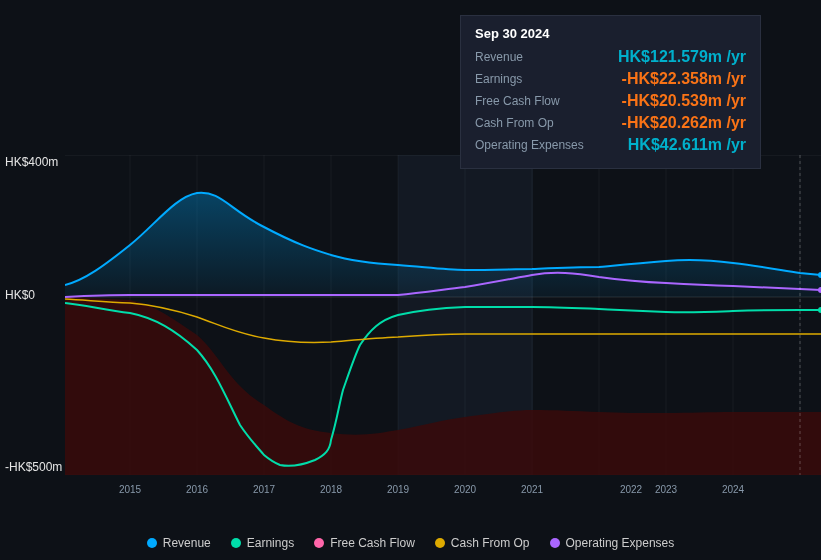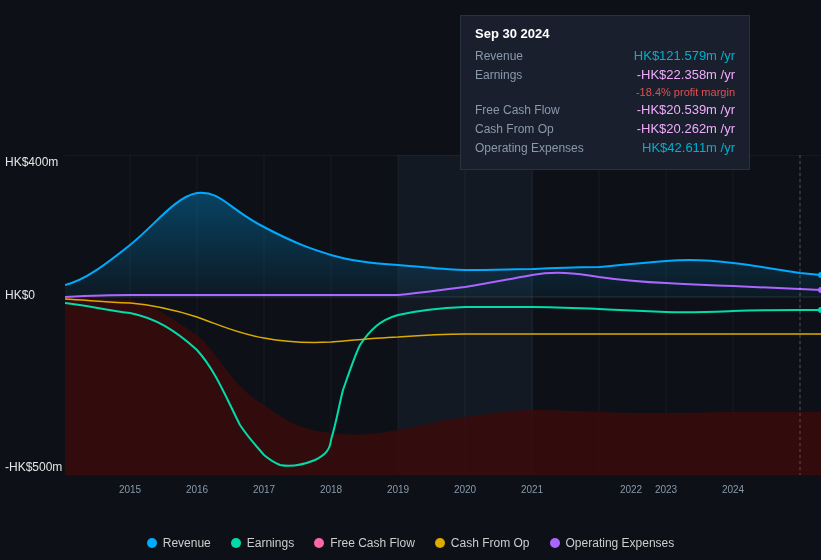--- a/index.html
+++ b/index.html
@@ -44,27 +44,27 @@
       margin-bottom: 4px;
     }
 
     .tooltip-label {
       color: #8899aa;
       font-size: 12px;
       min-width: 120px;
     }
 
     .tooltip-value {
-      font-size: 13px;
-      font-weight: normal;
+      font-size: 16px;
+      font-weight: bold;
       padding-left: 23px;
     }
 
     .tooltip-value.cyan { color: #00b0cc; }
-    .tooltip-value.red { color: #f0abfc; }
+    .tooltip-value.red { color: #f97316; }
 
     .tooltip-subrow {
       display: flex;
       justify-content: flex-end;
       margin-bottom: 4px;
     }
 
     .tooltip-subvalue {
       color: #e05050;
       font-size: 11px;
@@ -124,23 +124,20 @@
 
   <div class="tooltip-box">
     <div class="tooltip-date">Sep 30 2024</div>
     <div class="tooltip-row">
       <span class="tooltip-label">Revenue</span>
       <span class="tooltip-value cyan">HK$121.579m /yr</span>
     </div>
     <div class="tooltip-row">
       <span class="tooltip-label">Earnings</span>
       <span class="tooltip-value red">-HK$22.358m /yr</span>
-    </div>
-    <div class="tooltip-subrow">
-      <span class="tooltip-subvalue">-18.4% profit margin</span>
     </div>
     <div class="tooltip-row">
       <span class="tooltip-label">Free Cash Flow</span>
       <span class="tooltip-value red">-HK$20.539m /yr</span>
     </div>
     <div class="tooltip-row">
       <span class="tooltip-label">Cash From Op</span>
       <span class="tooltip-value red">-HK$20.262m /yr</span>
     </div>
     <div class="tooltip-row">

